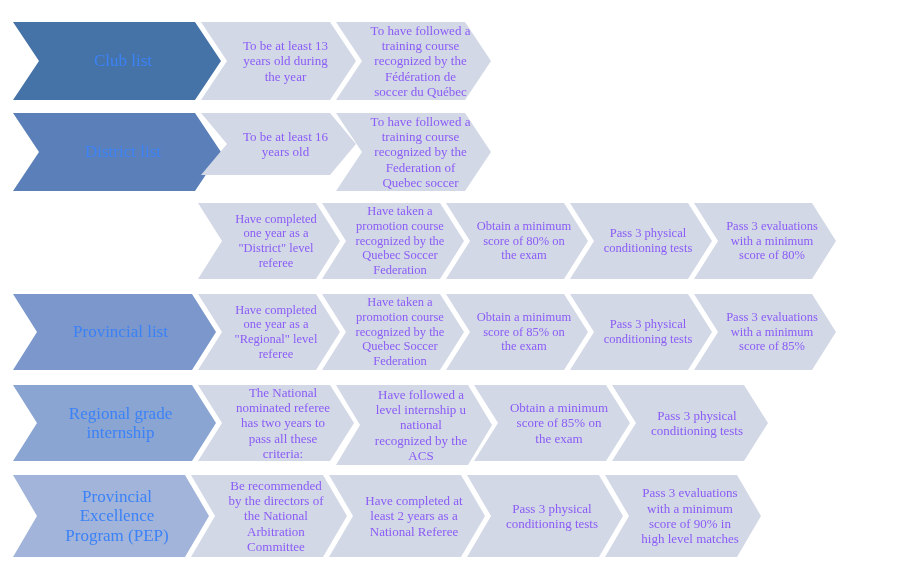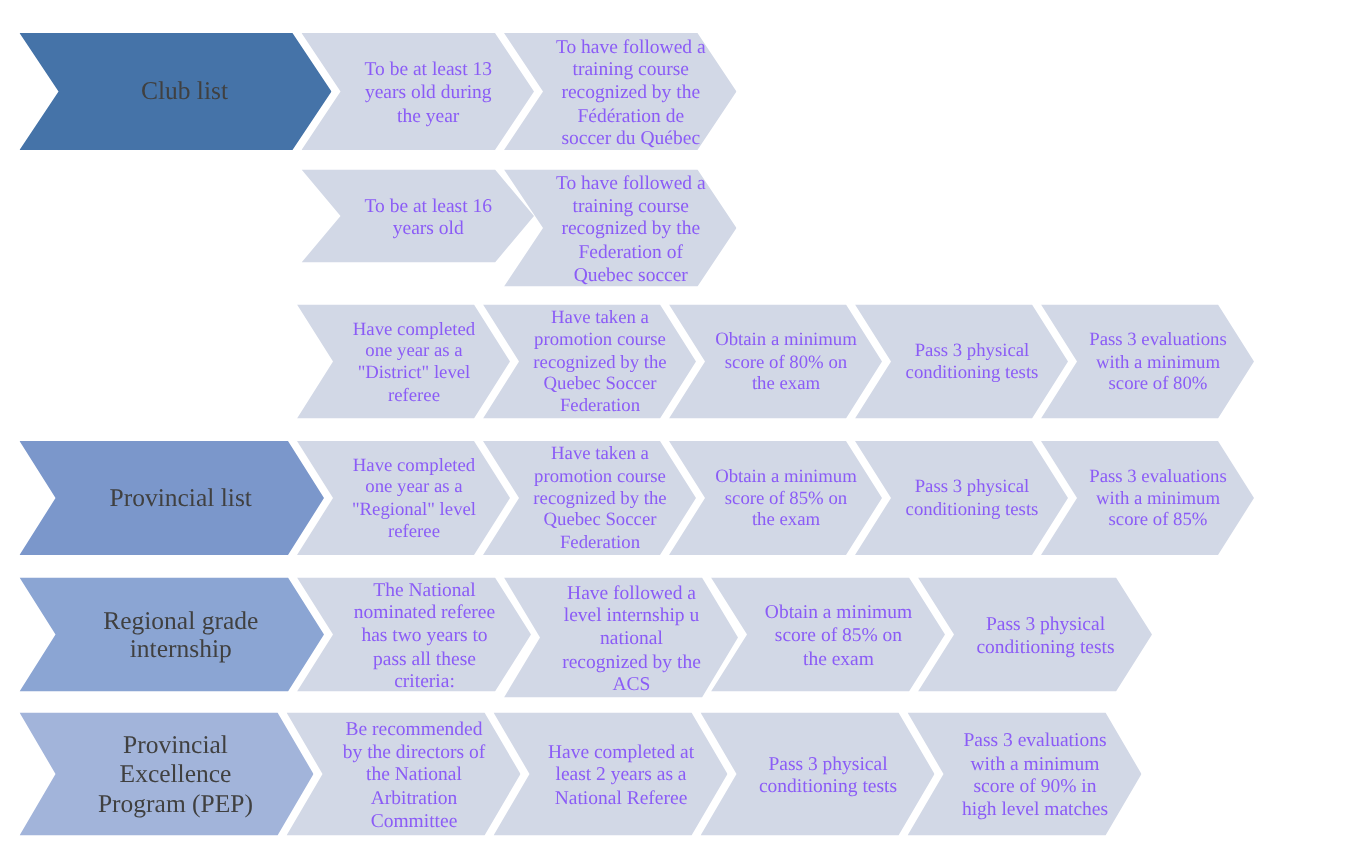--- a/index.html
+++ b/index.html
@@ -47,21 +47,21 @@
     height: 100%;
     display: flex;
     align-items: center;
     justify-content: center;
     text-align: center;
     box-sizing: border-box;
     white-space: pre-line;
     line-height: 1.14;
   }
   .chev.head .label {
-    color: #404040;
+    color: #3b82f6;
     font-size: 17px;
     padding-left: 26px;
     padding-right: 14px;
   }
   .chev.step .label {
     color: #8b5cf6;
     font-size: 12.5px;
     padding-left: 26px;
     padding-right: 12px;
     line-height: 1.18;
@@ -94,20 +94,26 @@
           <path d="M0,0 L129,0 L155,39 L129,78 L0,78 L26,39 Z" fill="#D2D8E6"></path>
         </svg>
         <div class="label">To have followed a
 training course
 recognized by the
 Fédération de
 soccer du Québec</div>
       </div>
     </div>
     <div class="row" style="top: 113px; height: 78px;">
+      <div class="chev head" style="left: 13px; width: 208px; height: 78px;">
+        <svg class="shape" viewBox="0 0 208 78" preserveAspectRatio="none" width="208" height="78">
+          <path d="M0,0 L182,0 L208,39 L182,78 L0,78 L26,39 Z" fill="#5B80B9"></path>
+        </svg>
+        <div class="label">District list</div>
+      </div>
       <div class="chev step wide" style="left: 201px; width: 155px; height: 62px;">
         <svg class="shape" viewBox="0 0 155 78" preserveAspectRatio="none" width="155" height="78">
           <path d="M0,0 L129,0 L155,39 L129,78 L0,78 L26,39 Z" fill="#D2D8E6"></path>
         </svg>
         <div class="label">To be at least 16
 years old</div>
       </div>
       <div class="chev step wide" style="left: 336px; width: 155px; height: 78px;">
         <svg class="shape" viewBox="0 0 155 78" preserveAspectRatio="none" width="155" height="78">
           <path d="M0,0 L129,0 L155,39 L129,78 L0,78 L26,39 Z" fill="#D2D8E6"></path>

